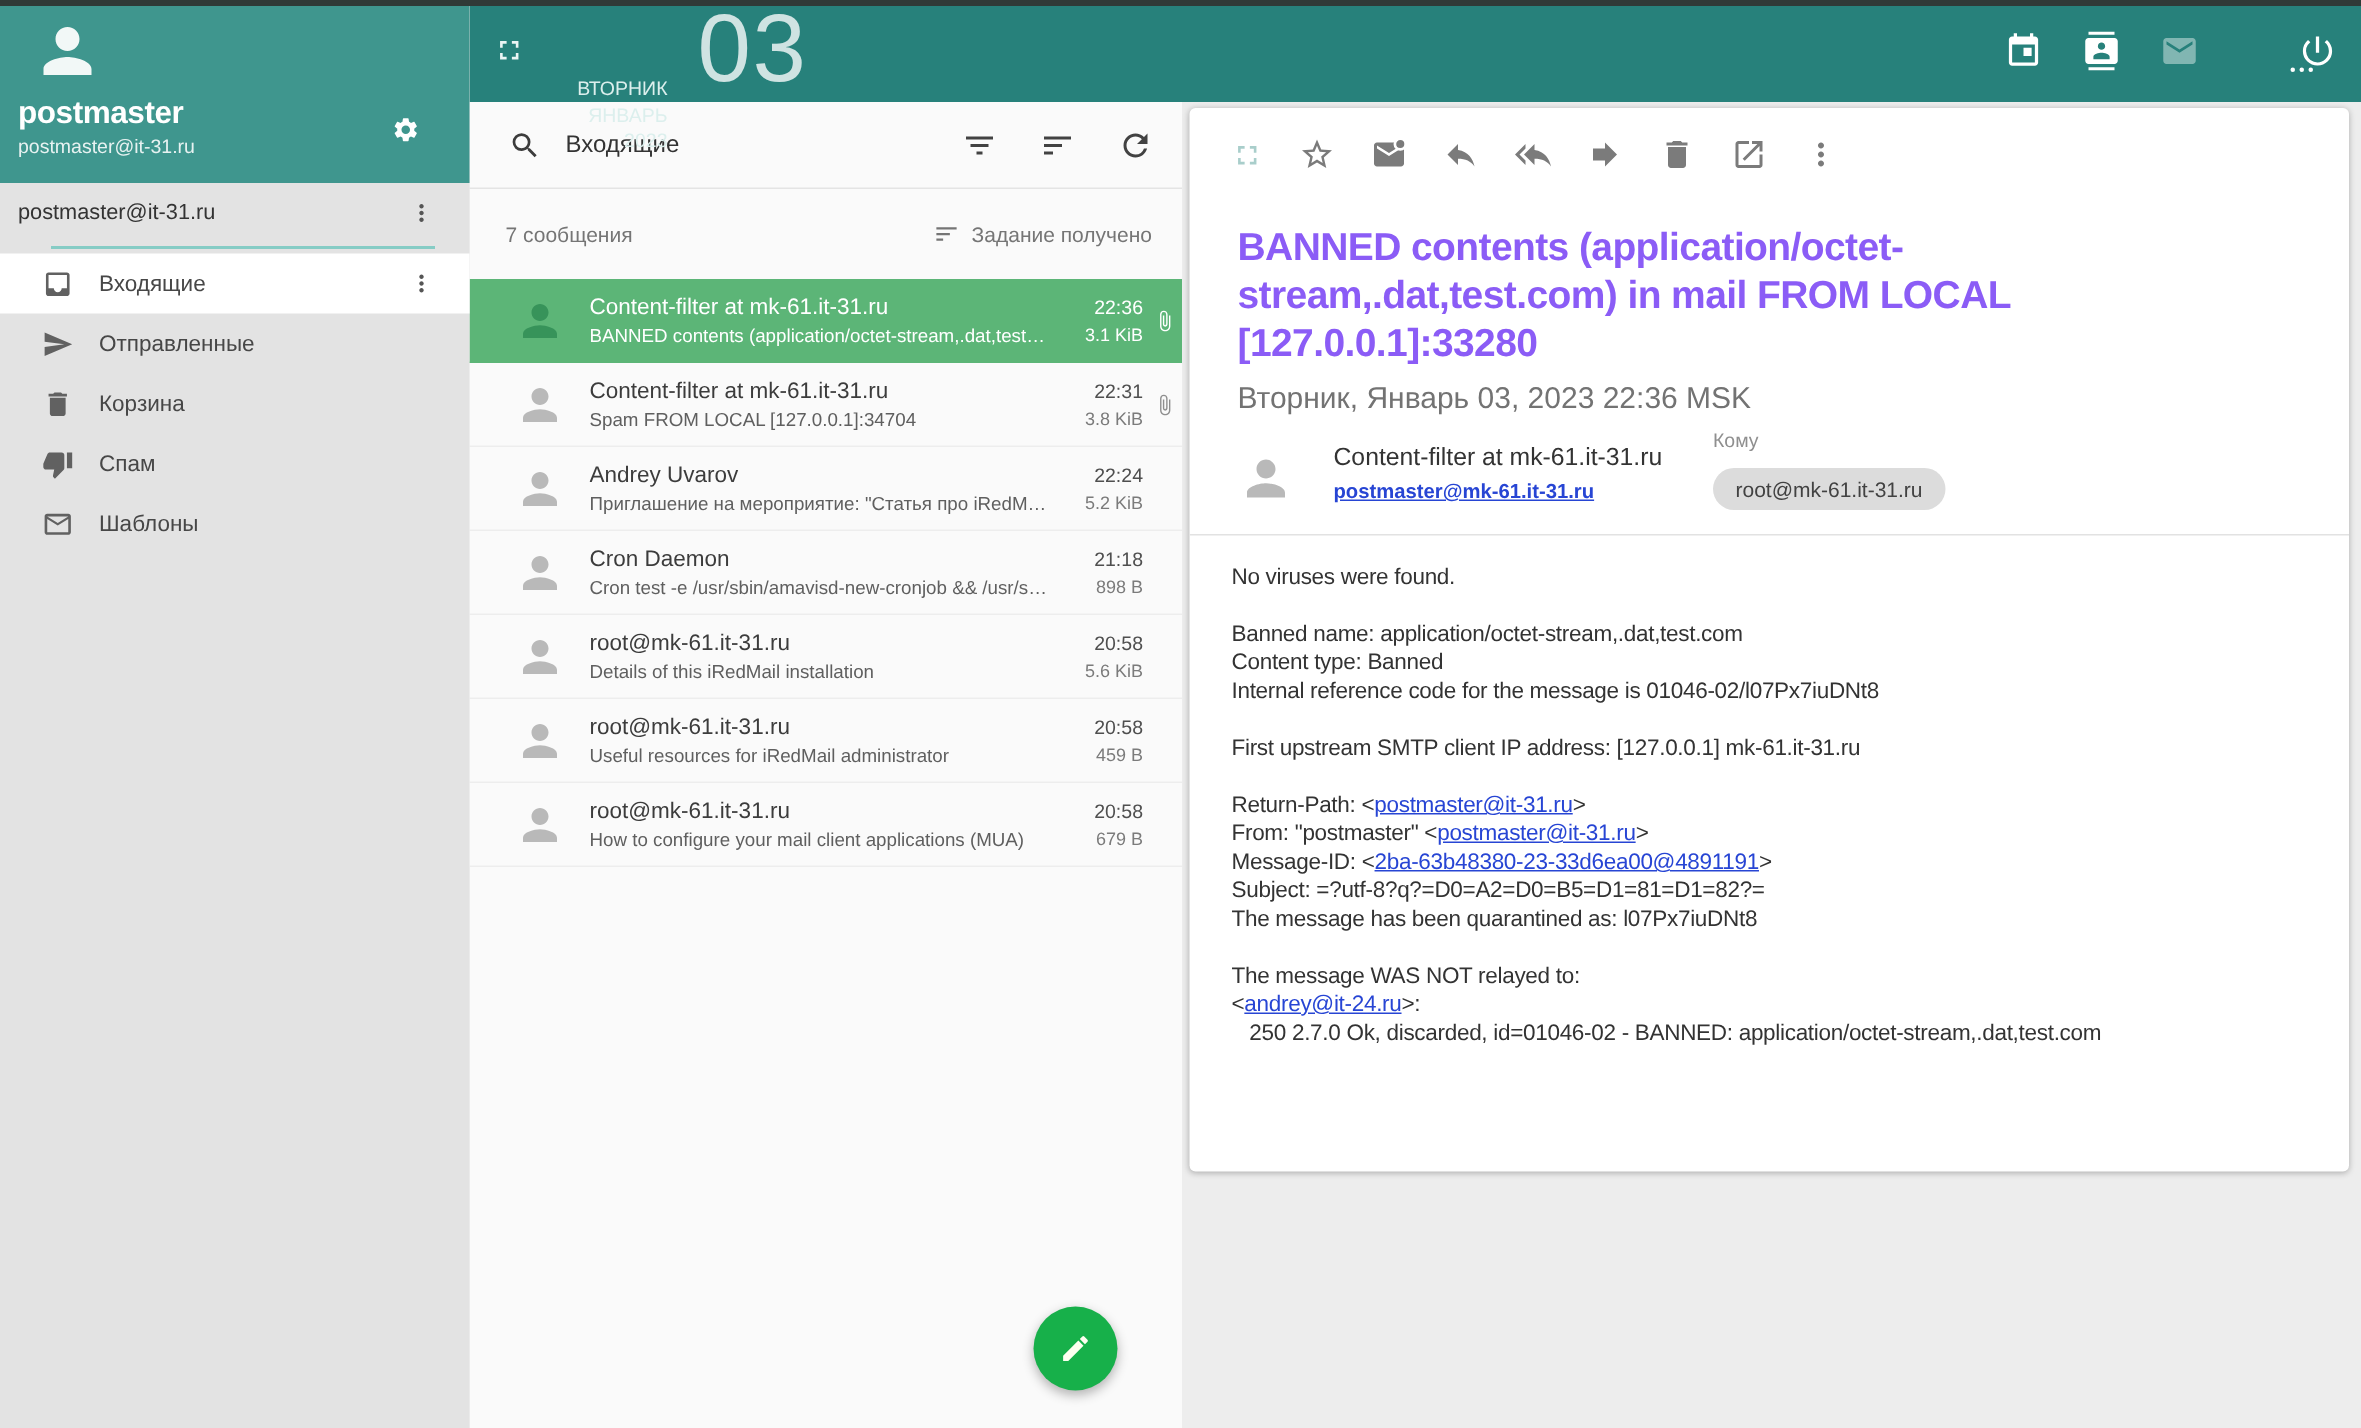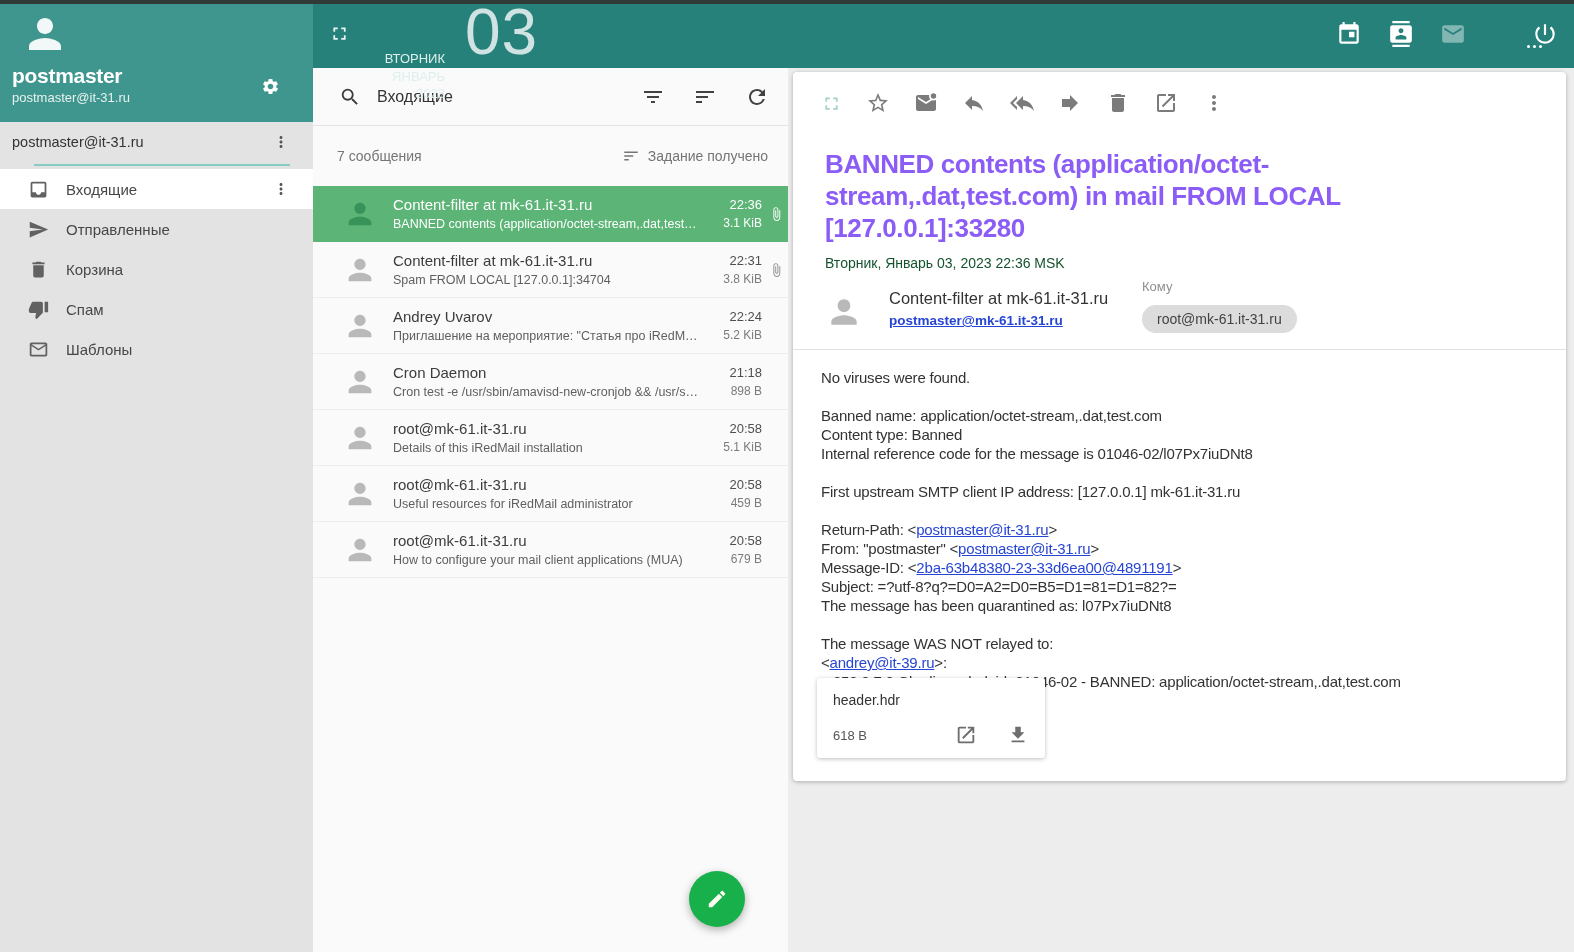--- a/index.html
+++ b/index.html
@@ -73,21 +73,21 @@
 
   
   .viewer { position:absolute; left:788px; top:68px; right:0; bottom:0; background:#ededed; }
   .card { position:absolute; left:5px; top:4px; width:773px; height:709px; background:#fff;
     border-radius:4px; box-shadow:0 1px 4px rgba(0,0,0,.28); }
   .v-toolbar { height:62px; display:flex; align-items:center; padding:0 22px 0 28px; }
   .v-fullscreen { width:21px; height:21px; color:#a9cecb; cursor:pointer; }
   .v-tool { width:24px; height:24px; color:#7b7b7b; margin-left:24px; cursor:pointer; }
   .v-tool:first-of-type { margin-left:auto; }
   .v-subject { margin:14px 70px 0 32px; font-size:26px; line-height:32px; color:#8b5cf6; letter-spacing:-0.4px; }
-  .v-date { margin:11px 32px 0; font-size:14px; color:#14532d; }
+  .v-date { margin:11px 32px 0; font-size:20px; color:#737373; }
   .v-head { display:flex; margin:8px 32px 0; }
   .v-avatar { width:38px; height:38px; color:#b9b9b9; margin-top:14px; flex:none; }
   .v-from { margin-left:26px; margin-top:10px; }
   .v-from-name { font-size:16.5px; color:#333; }
   .v-from-email { display:inline-block; margin-top:5px; font-size:13.5px; font-weight:bold; color:#2745d4; text-decoration:underline; cursor:pointer; }
   .v-to { margin-left:auto; width:392px; }
   .v-to-label { font-size:13px; color:#8f8f8f; }
   .v-chip { display:inline-block; margin-top:11px; background:#dcdcdc; border-radius:16px; padding:6px 15px; font-size:14px; color:#424242; cursor:pointer; }
   .v-divider { border-top:1px solid #e2e2e2; margin-top:16px; }
   .v-body { margin:18px 28px 0; font-size:15px; line-height:19px; color:#333; letter-spacing:-0.2px; }
@@ -328,21 +328,21 @@
           <svg viewBox="0 0 24 24">
             <path fill="currentColor" d="M12 12c2.21 0 4-1.79 4-4s-1.79-4-4-4-4 1.79-4 4 1.79 4 4 4zm0 2c-2.67 0-8 1.34-8 4v2h16v-2c0-2.66-5.33-4-8-4z"></path>
           </svg>
         </span>
         <span class="msg-main">
           <div class="msg-title">root@mk-61.it-31.ru</div>
           <div class="msg-sub">Details of this iRedMail installation</div>
         </span>
         <span class="msg-meta">
           <div class="msg-time">20:58</div>
-          <div class="msg-size">5.1 KiB</div>
+          <div class="msg-size">5.6 KiB</div>
         </span>
       </div>
       <div class="msg-row">
         <span class="msg-avatar">
           <svg viewBox="0 0 24 24">
             <path fill="currentColor" d="M12 12c2.21 0 4-1.79 4-4s-1.79-4-4-4-4 1.79-4 4 1.79 4 4 4zm0 2c-2.67 0-8 1.34-8 4v2h16v-2c0-2.66-5.33-4-8-4z"></path>
           </svg>
         </span>
         <span class="msg-main">
           <div class="msg-title">root@mk-61.it-31.ru</div>
@@ -454,33 +454,17 @@
         <div class="line"></div>
         <div class="line">First upstream SMTP client IP address: [127.0.0.1] mk-61.it-31.ru</div>
         <div class="line"></div>
         <div class="line">Return-Path: &lt;<a>postmaster@it-31.ru</a>&gt;</div>
         <div class="line">From: "postmaster" &lt;<a>postmaster@it-31.ru</a>&gt;</div>
         <div class="line">Message-ID: &lt;<a>2ba-63b48380-23-33d6ea00@4891191</a>&gt;</div>
         <div class="line">Subject: =?utf-8?q?=D0=A2=D0=B5=D1=81=D1=82?=</div>
         <div class="line">The message has been quarantined as: l07Px7iuDNt8</div>
         <div class="line"></div>
         <div class="line">The message WAS NOT relayed to:</div>
-        <div class="line">&lt;<a>andrey@it-39.ru</a>&gt;:</div>
+        <div class="line">&lt;<a>andrey@it-24.ru</a>&gt;:</div>
         <div class="line">   250 2.7.0 Ok, discarded, id=01046-02 - BANNED: application/octet-stream,.dat,test.com</div>
       </div>
-    <div class="attachment">
-      <div class="att-name">header.hdr</div>
-      <div class="att-row">
-        <span class="att-size">618 B</span>
-        <span class="att-icon open">
-          <svg viewBox="0 0 24 24">
-              <path class="ic" d="M19 19H5V5h7V3H5c-1.11 0-2 .9-2 2v14c0 1.1.89 2 2 2h14c1.1 0 2-.9 2-2v-7h-2v7zM14 3v2h3.59l-9.83 9.83 1.41 1.41L19 6.41V10h2V3h-7z"></path>
-            </svg>
-        </span>
-        <span class="att-icon down">
-          <svg viewBox="0 0 24 24">
-              <path class="ic" d="M19 9h-4V3H9v6H5l7 7 7-7zM5 18v2h14v-2H5z"></path>
-            </svg>
-        </span>
-      </div>
-    </div>
   </div>
 </section>
 
 </body></html>

